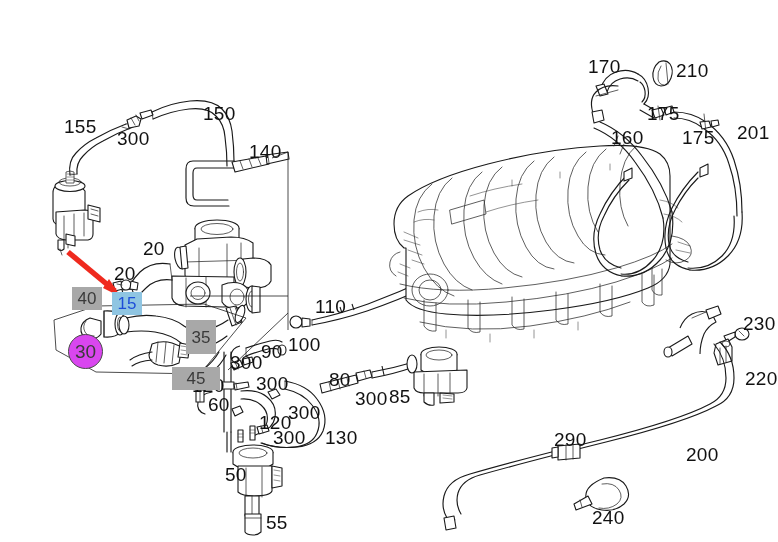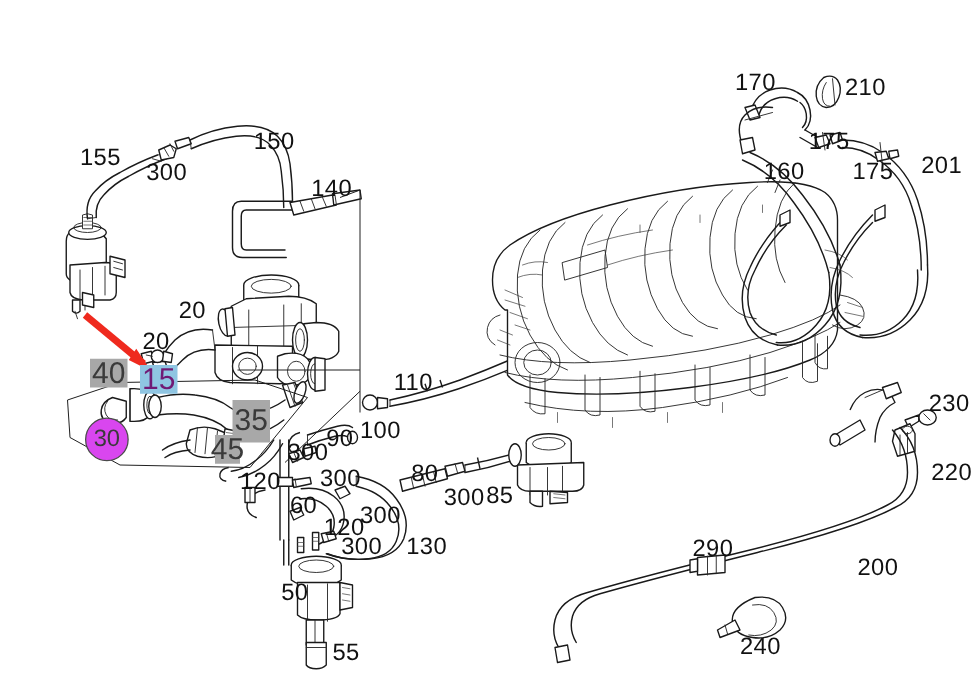--- a/index.html
+++ b/index.html
@@ -1,24 +1,24 @@
 <!DOCTYPE html>
 <html><head>
 <meta charset="utf-8">
 <style>
   html,body{margin:0;padding:0;background:#fff;}
   body{font-family:"Liberation Sans",sans-serif;}
   #stage{position:relative;width:778px;height:542px;background:#ffffff;overflow:hidden;}
   #stage svg{position:absolute;left:0;top:0;}
   .lbl{position:absolute;font-family:"Liberation Sans",sans-serif;font-size:19px;color:#111;
        line-height:1;white-space:nowrap;letter-spacing:.3px;}
-  .box{position:absolute;font-family:"Liberation Sans",sans-serif;font-size:24px;
+  .box{position:absolute;font-family:"Liberation Sans",sans-serif;font-size:17px;
        color:#3a3a3a;background:#a8a8a8;display:flex;align-items:center;justify-content:center;
        line-height:1;}
-  .box.blue{background:#8fc5e2;color:#701a75;}
+  .box.blue{background:#8fc5e2;color:#1d4ed8;}
   .circ{position:absolute;font-family:"Liberation Sans",sans-serif;font-size:19px;color:#3a3a3a;
         background:#d946ef;border-radius:50%;display:flex;align-items:center;justify-content:center;
         border:1px solid #4a4a4a;}
 </style>
 </head>
 <body>
 
 <div id="stage">
 
   <svg width="778" height="542" viewBox="0 0 778 542">
@@ -415,21 +415,21 @@
 
   <div class="lbl" style="left:143px;top:239px">20</div>
   <div class="lbl" style="left:114px;top:264px">20</div>
 
   <div class="lbl" style="left:315px;top:297px">110</div>
   <div class="lbl" style="left:288px;top:335px">100</div>
   <div class="lbl" style="left:261px;top:342px">90</div>
   <div class="lbl" style="left:230px;top:353px">300</div>
   <div class="lbl" style="left:192px;top:376px">120</div>
   <div class="lbl" style="left:256px;top:374px">300</div>
-  <div class="lbl" style="left:232px;top:395px">60</div>
+  <div class="lbl" style="left:208px;top:395px">60</div>
   <div class="lbl" style="left:288px;top:403px">300</div>
   <div class="lbl" style="left:259px;top:413px">120</div>
   <div class="lbl" style="left:273px;top:428px">300</div>
   <div class="lbl" style="left:325px;top:428px">130</div>
 
   <div class="lbl" style="left:329px;top:370px">80</div>
   <div class="lbl" style="left:355px;top:389px">300</div>
   <div class="lbl" style="left:389px;top:387px">85</div>
 
   <div class="lbl" style="left:225px;top:465px">50</div>
@@ -437,16 +437,16 @@
 
   <div class="lbl" style="left:743px;top:314px">230</div>
   <div class="lbl" style="left:745px;top:369px">220</div>
   <div class="lbl" style="left:554px;top:430px">290</div>
   <div class="lbl" style="left:686px;top:445px">200</div>
   <div class="lbl" style="left:592px;top:508px">240</div>
 
   <div class="box" style="left:72px;top:287px;width:30px;height:23px">40</div>
   <div class="box blue" style="left:112px;top:292px;width:30px;height:23px">15</div>
   <div class="box" style="left:186px;top:320px;width:30px;height:34px">35</div>
-  <div class="box" style="left:172px;top:348px;width:20px;height:23px">45</div>
+  <div class="box" style="left:172px;top:367px;width:48px;height:23px">45</div>
   <div class="circ" style="left:68px;top:334px;width:33px;height:33px">30</div>
 
 </div>
 
 </body></html>

